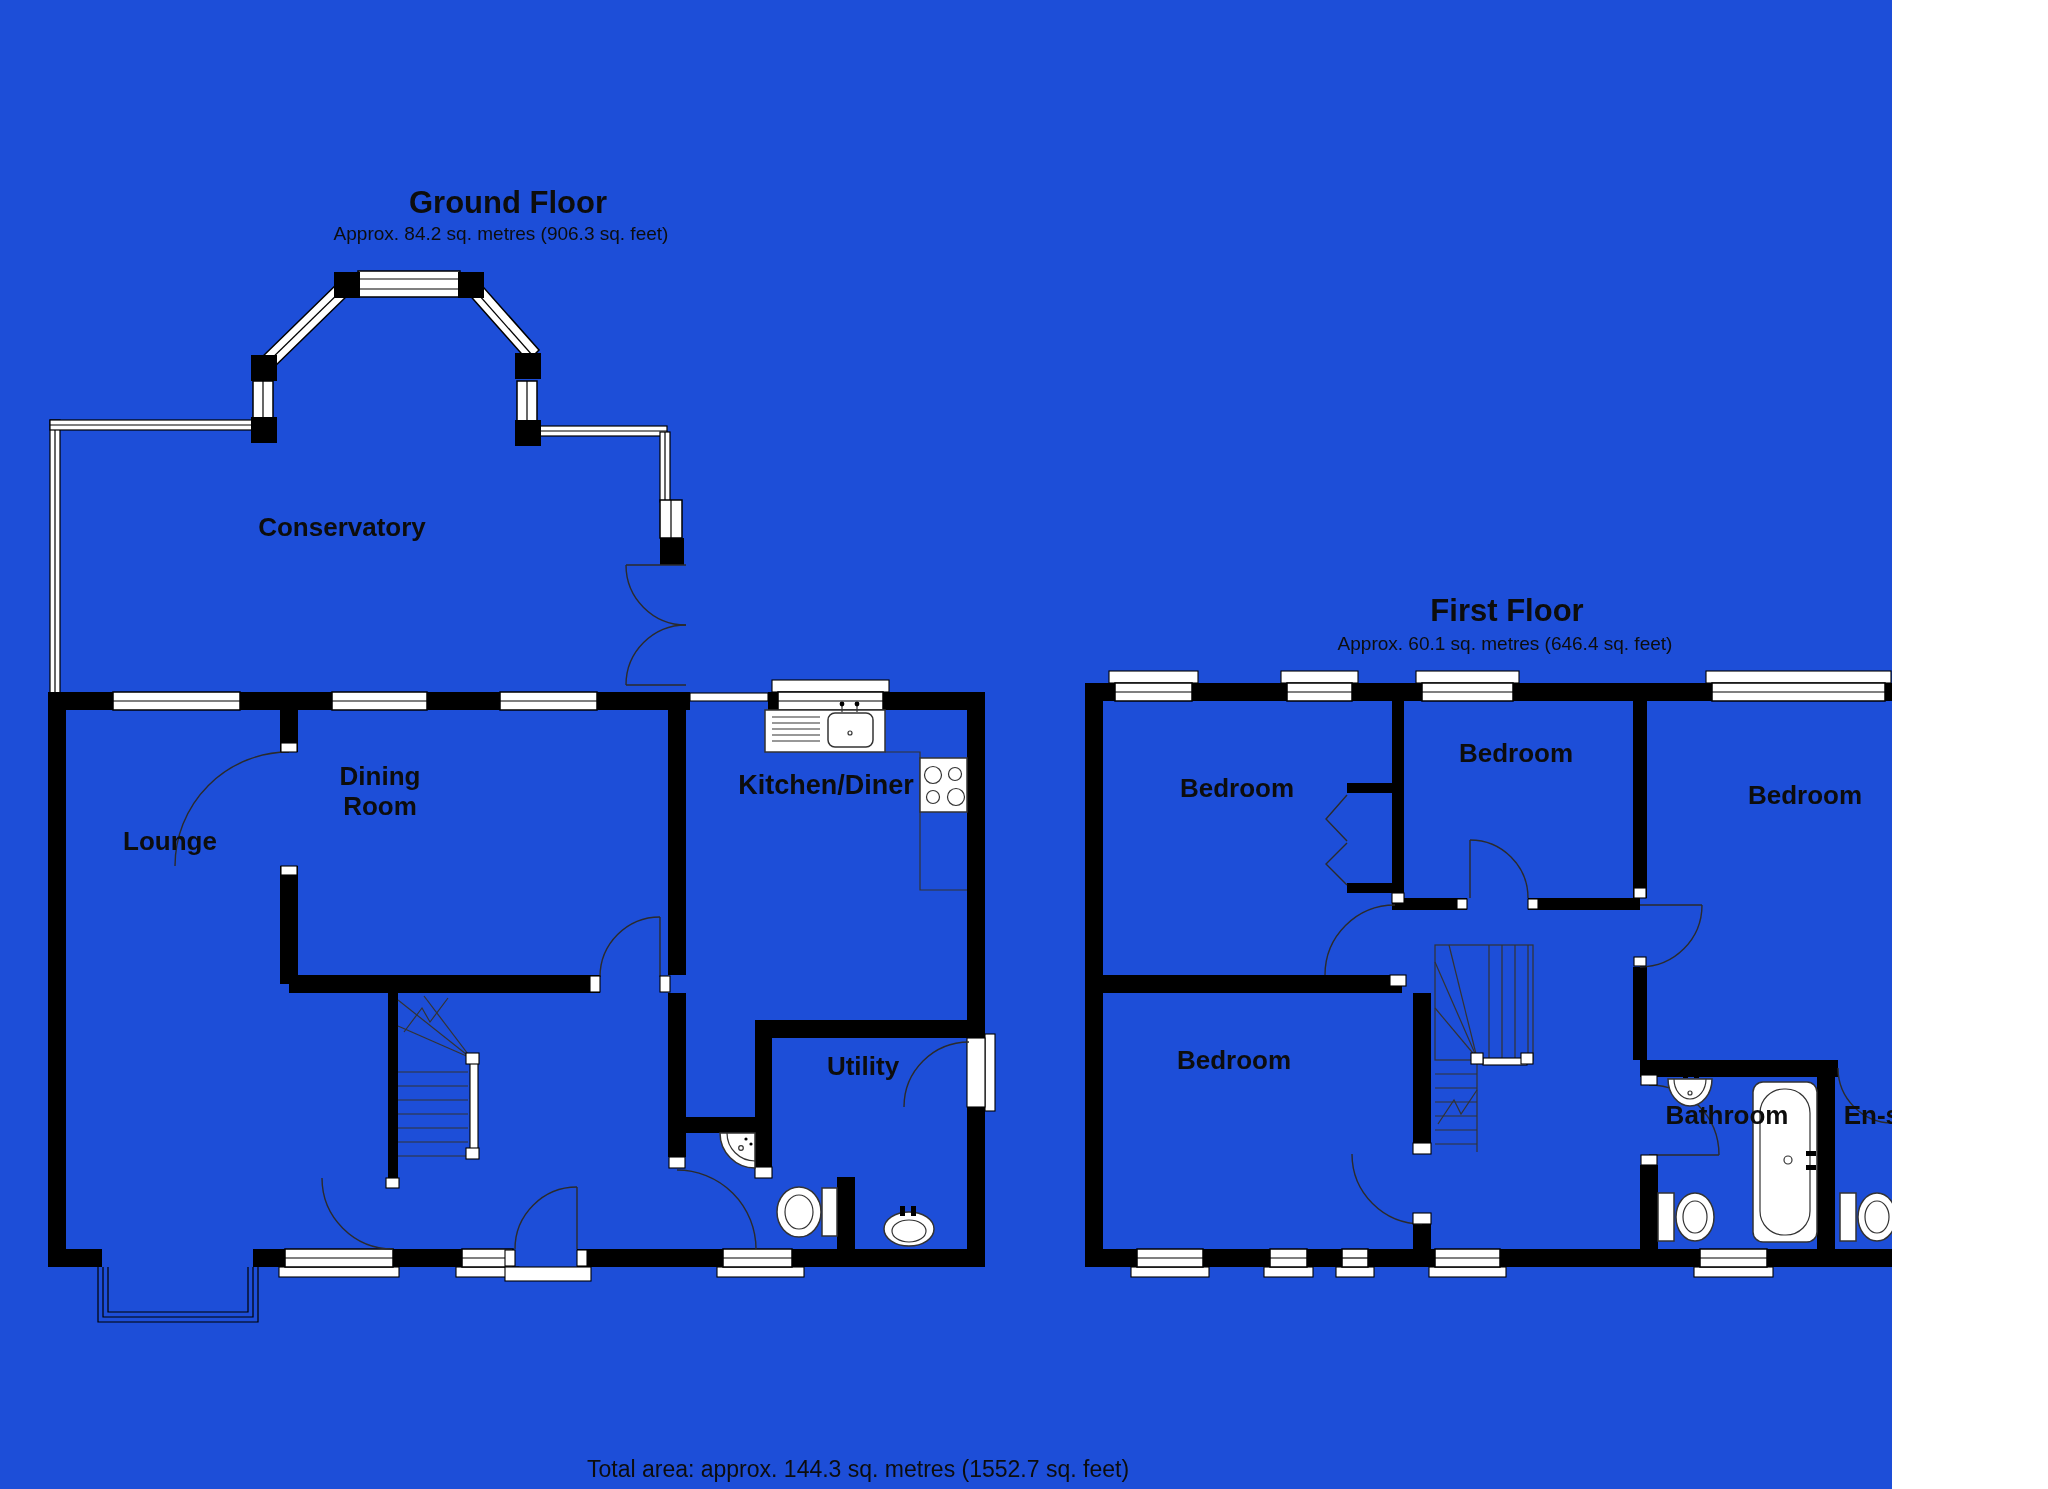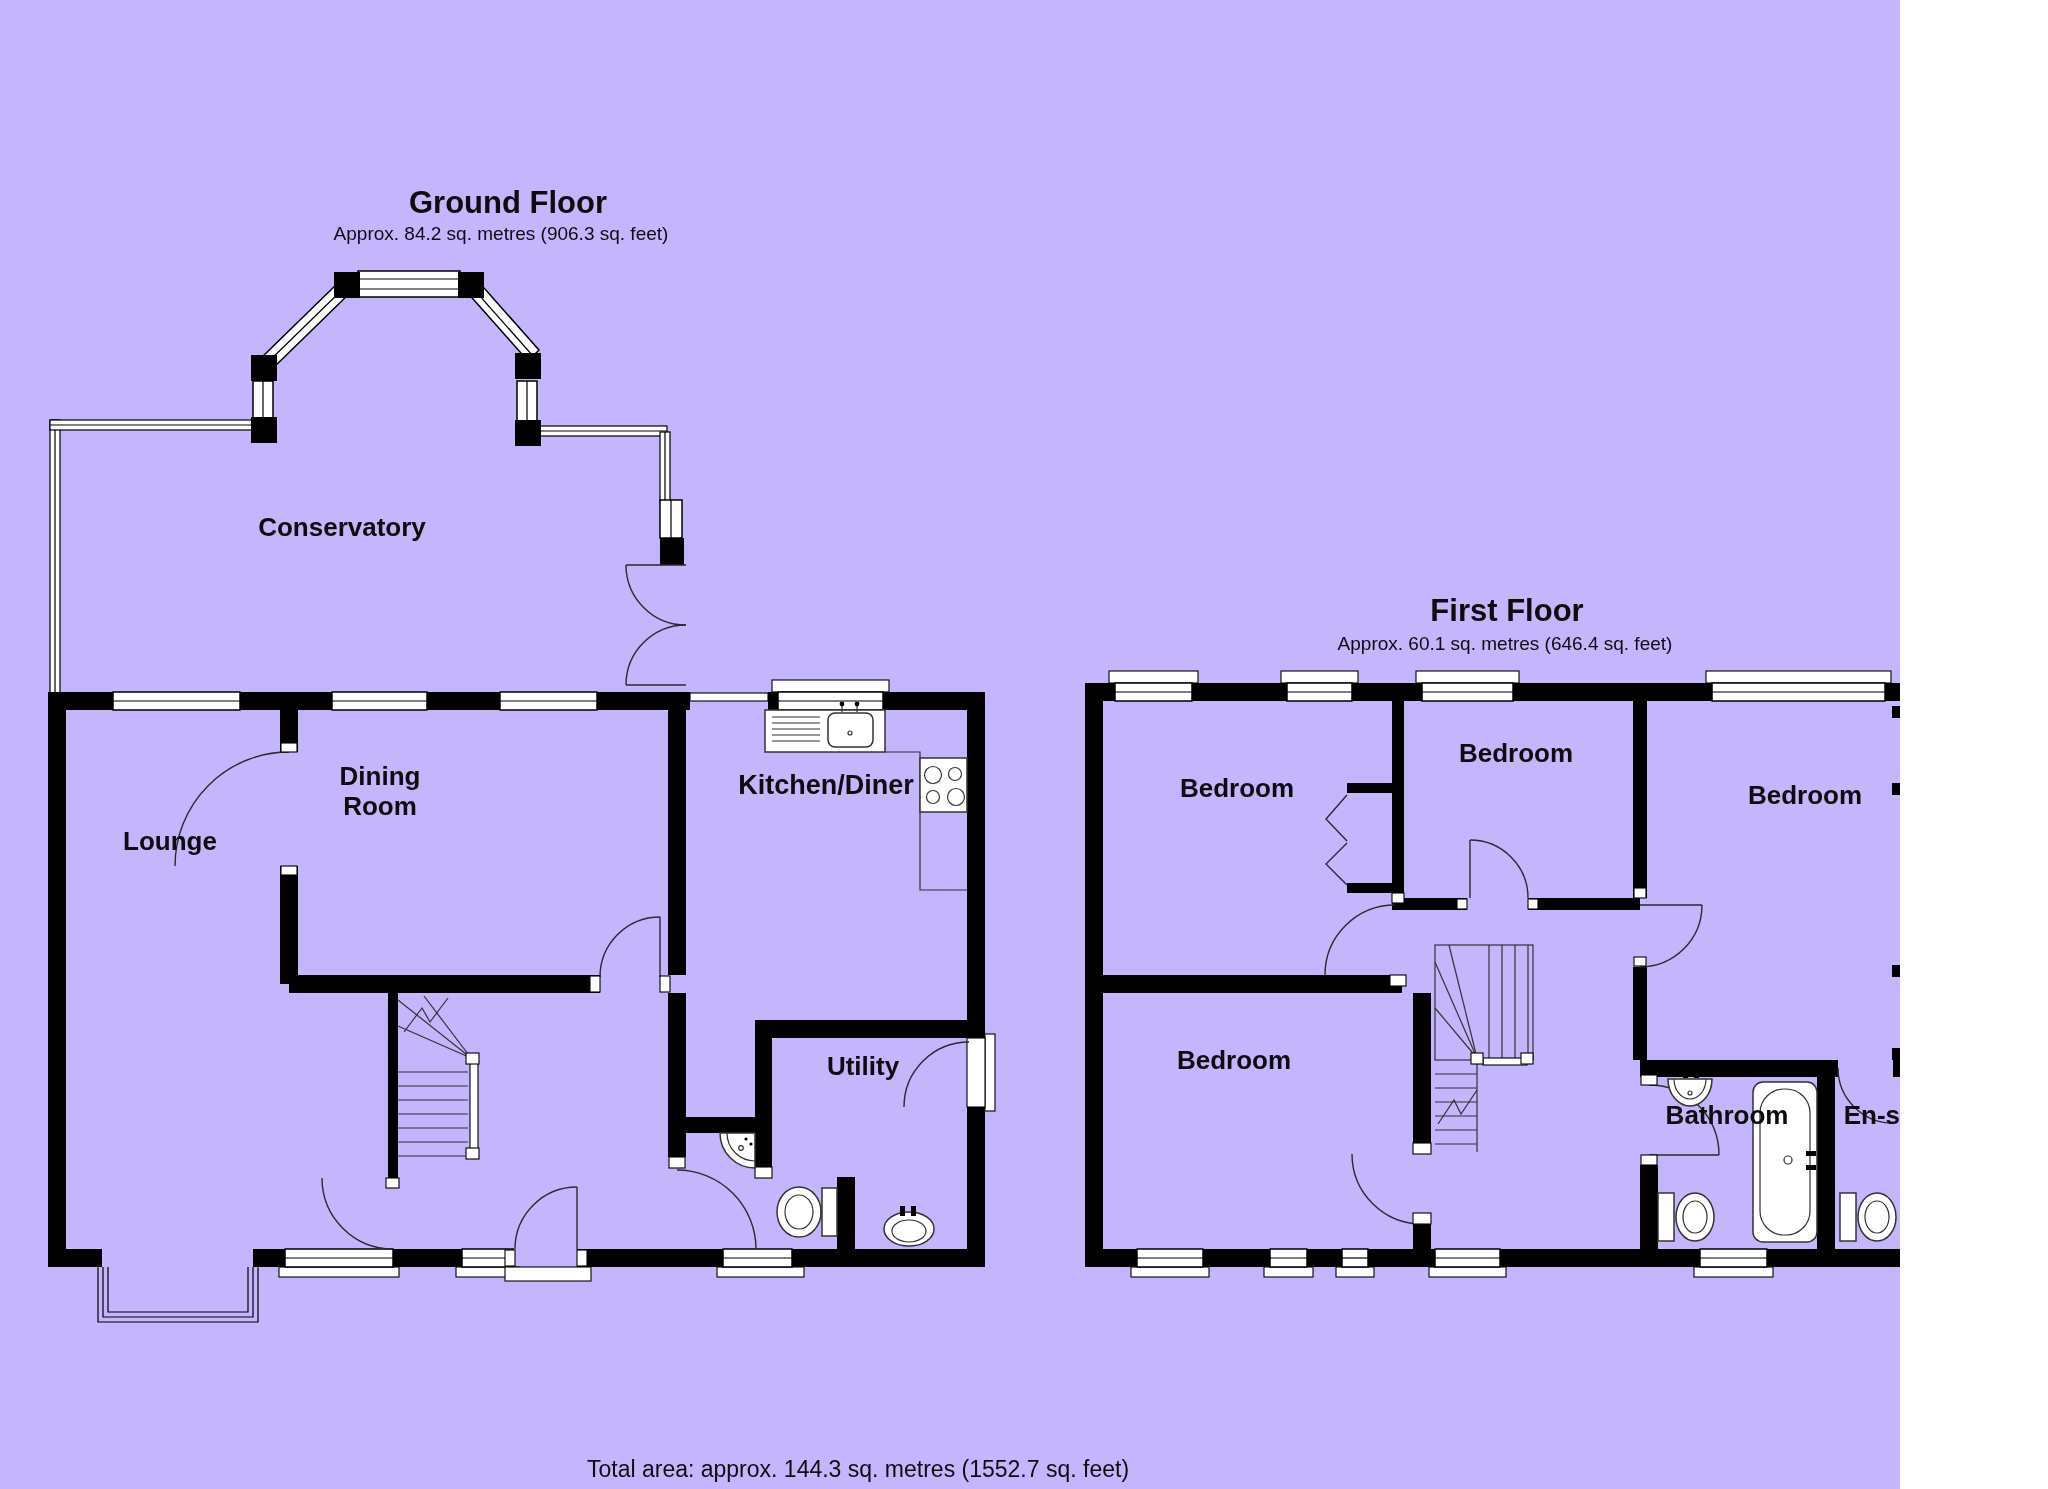--- a/index.html
+++ b/index.html
@@ -1,17 +1,17 @@
 <!DOCTYPE html>
 <html><head>
 <meta charset="utf-8">
 <style>
   html,body{margin:0;padding:0;background:#ffffff;}
-  .canvas{position:relative;width:1892px;height:1489px;background:#c4b5fd;overflow:hidden;
-          font-family:"Liberation Sans",sans-serif;padding-left:8px;}
+  .canvas{position:relative;width:1892px;height:1489px;background:#1d4ed8;overflow:hidden;
+          font-family:"Liberation Sans",sans-serif;}
   svg{position:absolute;left:0;top:0;}
   .w   {fill:#000000;stroke:none;}
   .thin{fill:#ffffff;stroke:#000000;stroke-width:1.2;}
   .win {fill:#ffffff;stroke:#000000;stroke-width:1.5;}
   .sill{fill:#ffffff;stroke:#000000;stroke-width:1.1;}
   .fr  {fill:#ffffff;stroke:#000000;stroke-width:1.1;}
   .ln  {stroke:#000000;stroke-width:1.2;fill:none;}
   .arc {stroke:#2b2b2b;stroke-width:1.4;fill:none;}
   .fx  {stroke:#333333;stroke-width:1.5;fill:#ffffff;}
   .fxl {stroke:#333333;stroke-width:1.2;fill:none;}

